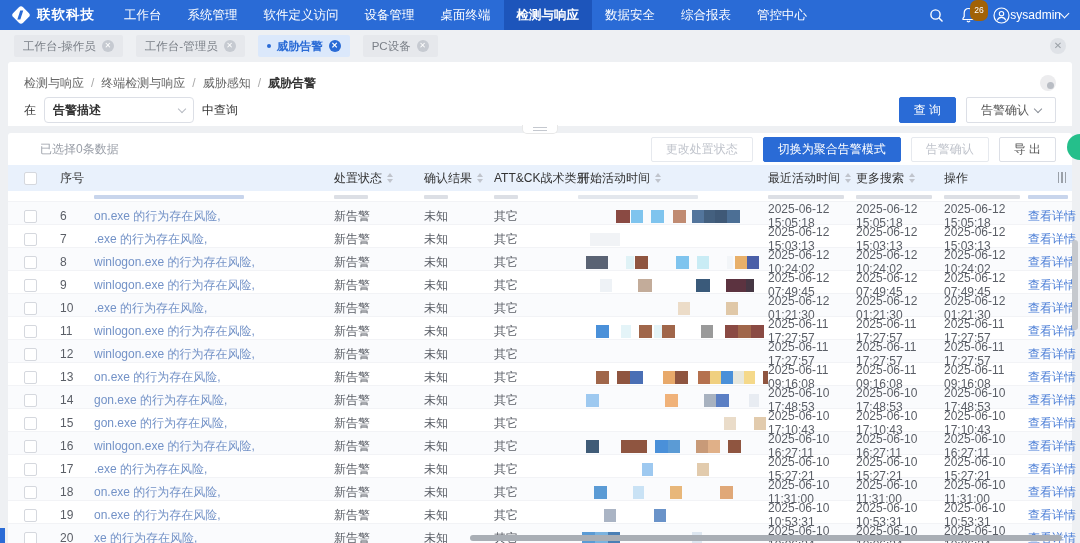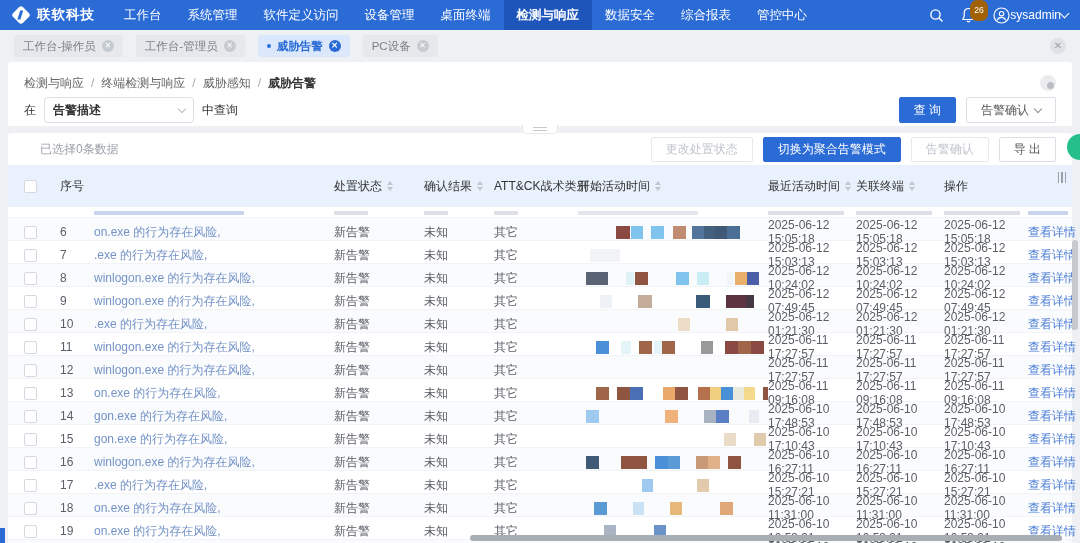--- a/index.html
+++ b/index.html
@@ -77,21 +77,21 @@
   .table-card { margin-top:7px; border-radius:3px 3px 0 0; height:417px; position:relative; }
   .toolbar { height:27px; display:flex; align-items:center; padding:6px 16px 0 32px; }
   .sel-text { font-size:12px; color:#9a9fa8; }
   .toolbar-right { margin-left:auto; display:flex; gap:10px; }
   .toolbar .btn { height:25px; font-size:12px; }
 
   
   .grid { display:grid;
     grid-template-columns:36px 34px 240px 90px 70px 84px 190px 88px 88px 84px 56px;
     align-items:center; padding:0 8px 0 16px; }
-  .thead { height:42px; background:#e9f1fc; font-size:12px; color:#333; position:relative; margin-top:5px; }
+  .thead { height:26px; background:#e9f1fc; font-size:12px; color:#333; position:relative; margin-top:5px; }
   .th { white-space:nowrap; display:flex; align-items:center; }
   .caret { display:inline-flex; flex-direction:column; gap:2px; margin-left:5px; cursor:pointer; }
   .caret i { width:0; height:0; border-left:3.5px solid transparent; border-right:3.5px solid transparent; }
   .caret .up { border-bottom:4px solid #c0c4cc; }
   .caret .dn { border-top:4px solid #c0c4cc; }
   .colset { position:absolute; right:6px; top:7px; cursor:pointer; display:flex; gap:2px; }
   .colset i { width:1.5px; height:11px; background:#9aa0a8; }
 
   .checkbox { width:13px; height:13px; border:1px solid #d5d8de; border-radius:2px;
     background:#fff; cursor:pointer; }
@@ -258,21 +258,21 @@
         </span>
     </span>
     <span class="th">
       <span>最近活动时间</span>
       <span class="caret">
           <i class="up"></i>
           <i class="dn"></i>
         </span>
     </span>
     <span class="th">
-      <span>关联终端</span>
+      <span>更多搜索</span>
       <span class="caret">
           <i class="up"></i>
           <i class="dn"></i>
         </span>
     </span>
     <span class="th">操作</span>
     <span class="colset">
         <i></i>
         <i></i>
         <i></i>

